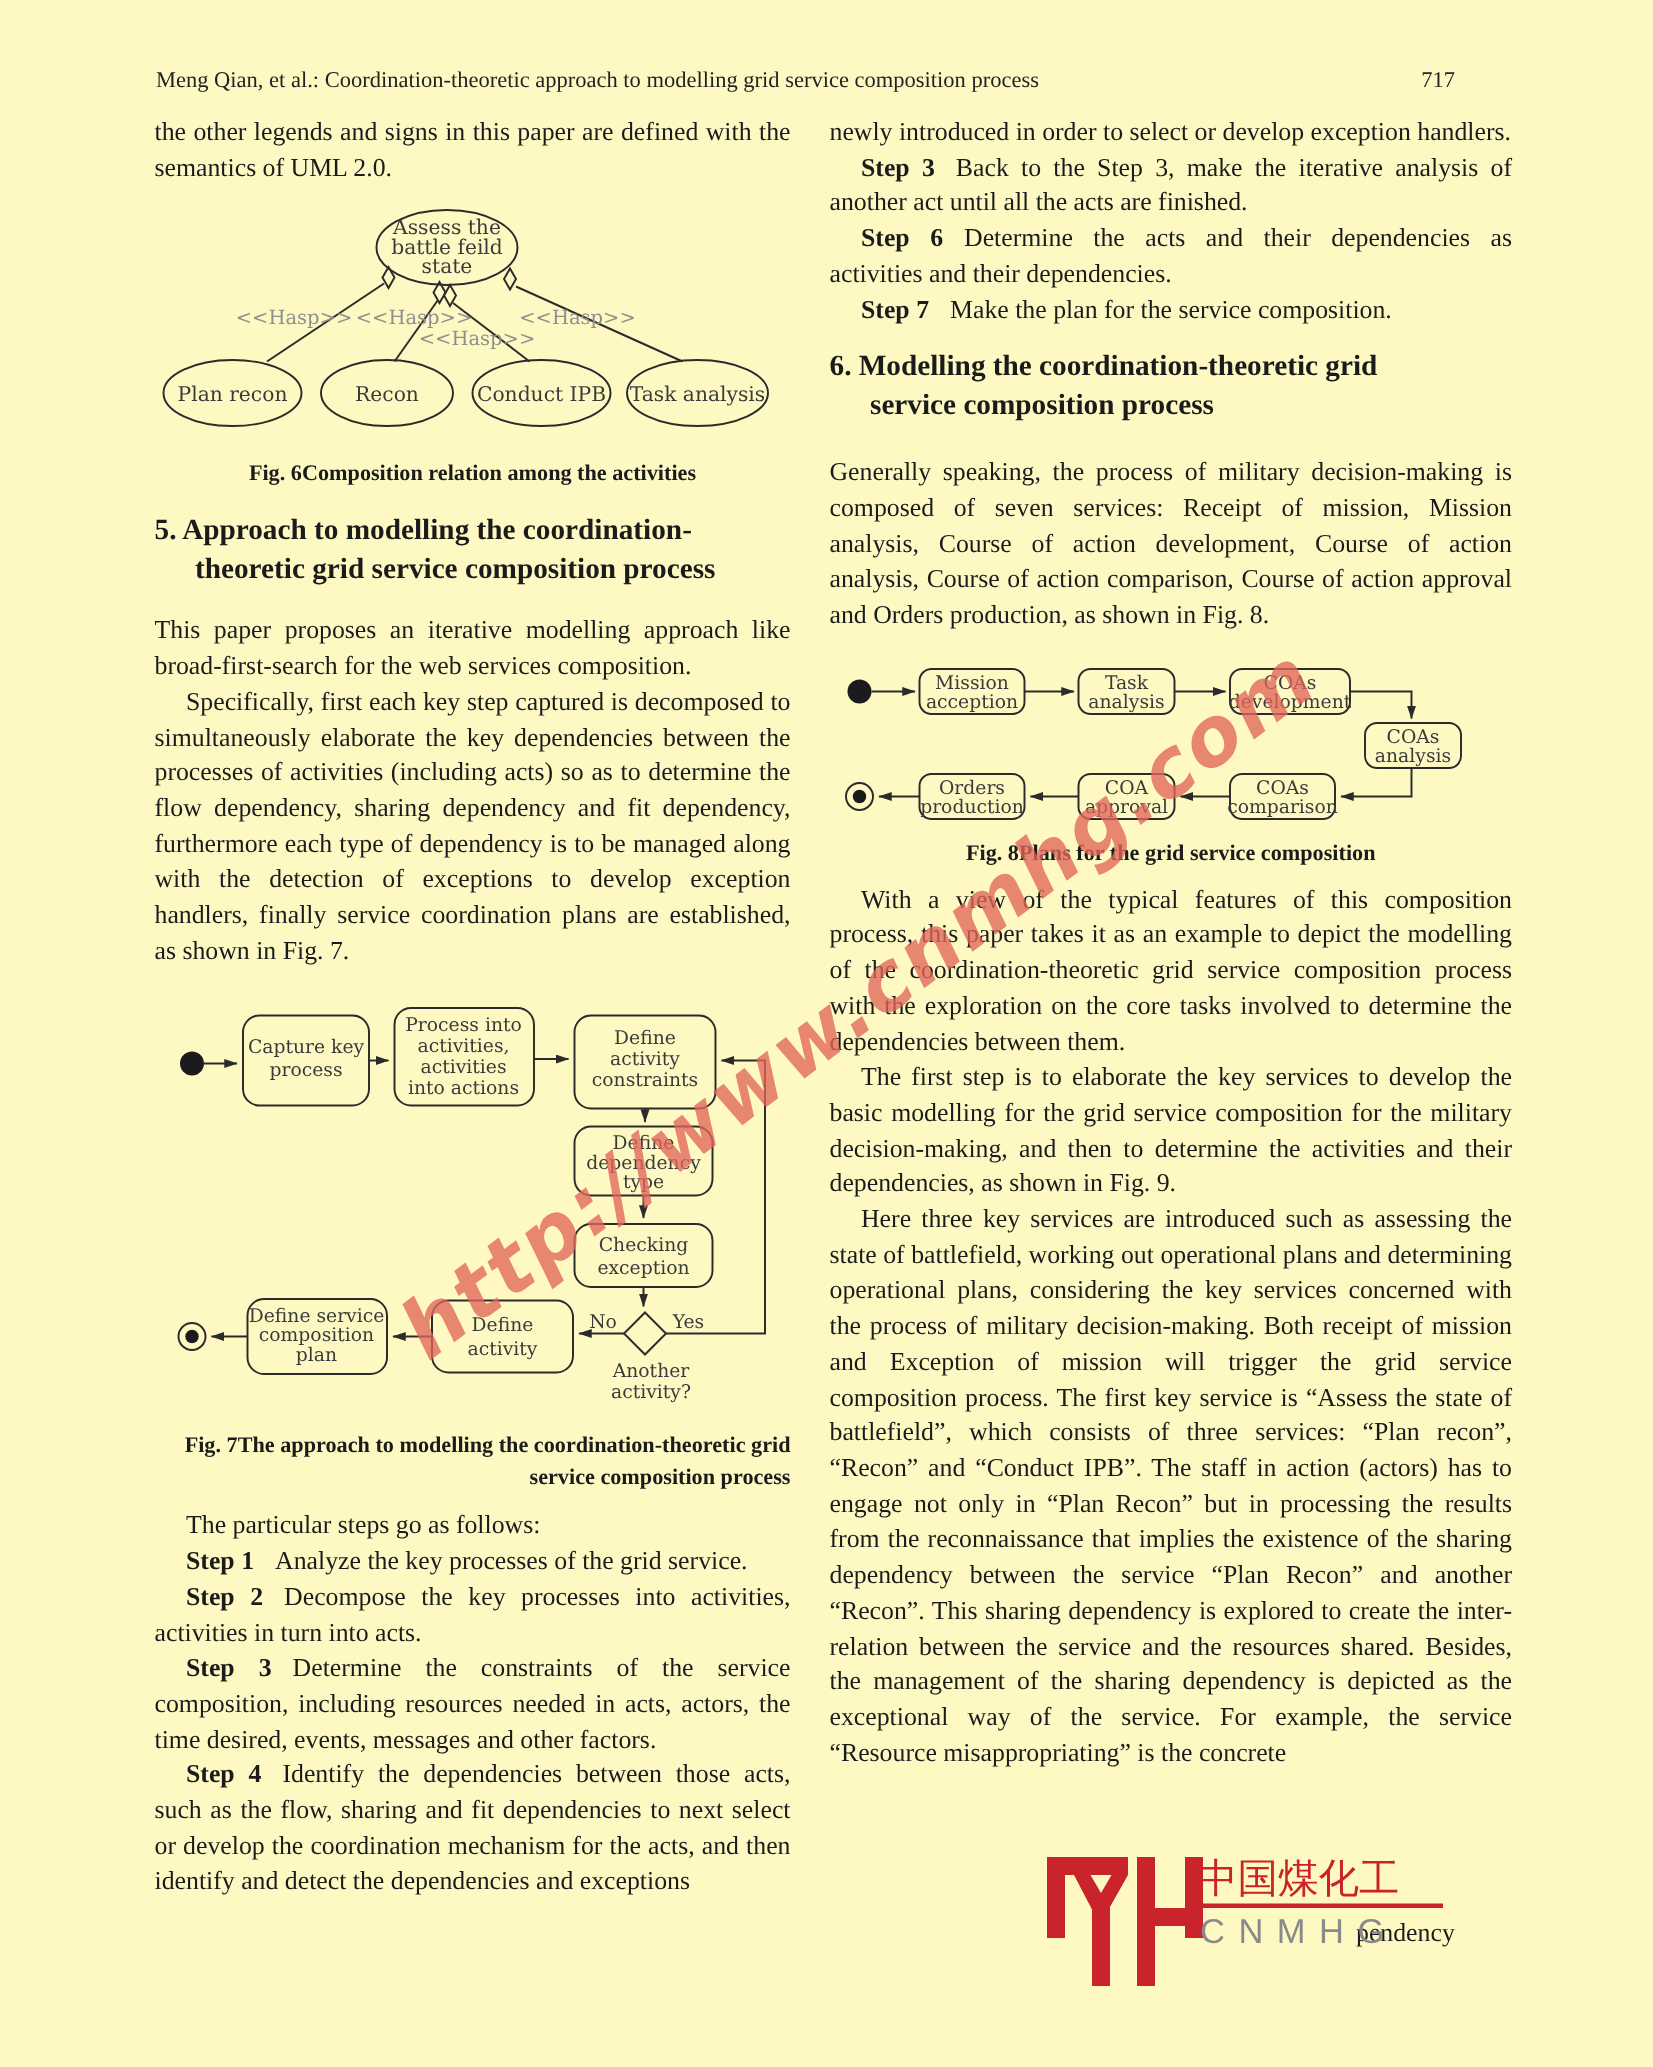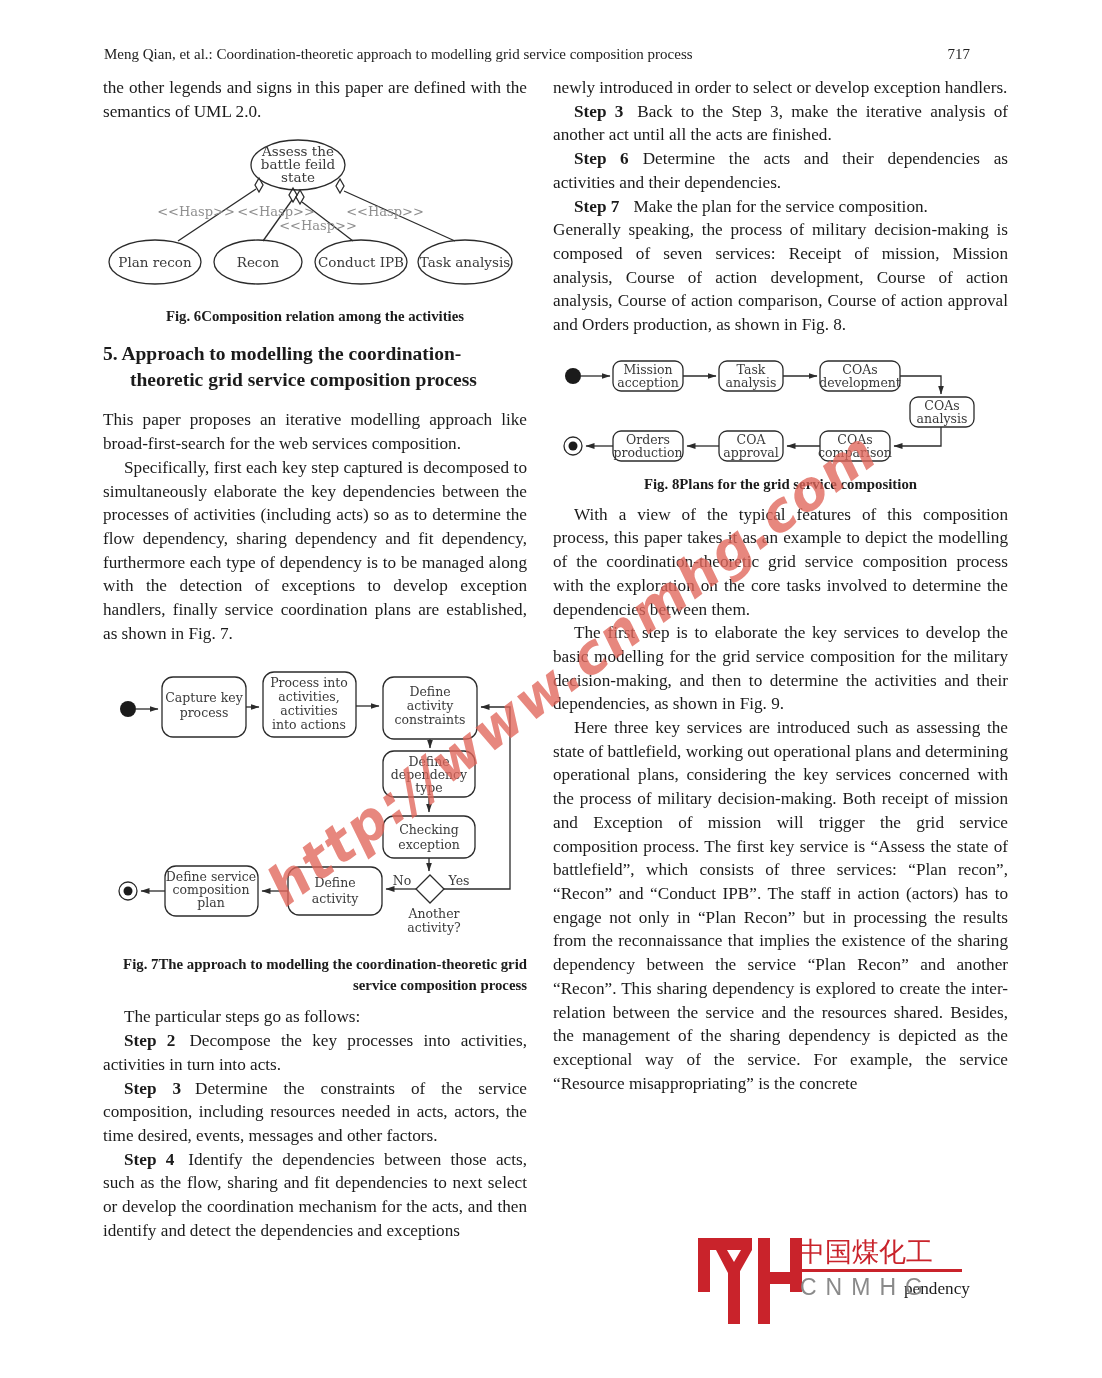--- a/index.html
+++ b/index.html
@@ -1,16 +1,16 @@
 <!DOCTYPE html>
 <html><head>
 <meta charset="utf-8">
 <style>
   html,body{margin:0;padding:0;background:#e8e8e8;}
-  .page{position:relative;width:1102px;height:1378px;background:#ffffff;overflow:hidden;
+  .page{position:relative;width:1102px;height:1378px;background:#fef9c3;overflow:hidden;
         font-family:"Liberation Serif",serif;color:#1b1b1b;}
   .header{position:absolute;left:104px;top:46px;width:866px;display:flex;
           justify-content:space-between;font-size:15px;color:#222;}
   .col{position:absolute;top:76px;}
   .col.left{left:103px;width:424px;}
   .col.right{left:553px;width:455px;}
   .para{margin:0;font-size:17.2px;line-height:23.7px;text-align:justify;}
   .indent{text-indent:21px;}
   .step-label{font-weight:bold;padding-right:14px;}
   .sec-title{font-weight:bold;font-size:19.5px;line-height:26px;margin:8px 0 15px;}
@@ -155,32 +155,37 @@
 
       <circle class="box" cx="25" cy="234" r="9"></circle>
       <circle class="node-fill" cx="25" cy="234" r="4.5"></circle>
     </svg>
 
     <div class="fig-caption-left">
       <span class="lbl">Fig. 7</span><span>The approach to modelling the coordination-theoretic grid service composition process</span>
     </div>
 
     <p class="para indent">The particular steps go as follows:</p>
+    <p class="para indent"><span class="step-label">Step 1</span><span>Analyze the key processes of the grid service.</span></p>
     <p class="para indent"><span class="step-label">Step 2</span><span>Decompose the key processes into activities, activities in turn into acts.</span></p>
     <p class="para indent"><span class="step-label">Step 3</span><span>Determine the constraints of the service composition, including resources needed in acts, actors, the time desired, events, messages and other factors.</span></p>
     <p class="para indent"><span class="step-label">Step 4</span><span>Identify the dependencies between those acts, such as the flow, sharing and fit dependencies to next select or develop the coordination mechanism for the acts, and then identify and detect the dependencies and exceptions</span></p>
   </div>
 
   <div class="col right">
 
     <p class="para">newly introduced in order to select or develop exception handlers.</p>
     <p class="para indent"><span class="step-label">Step 3</span><span>Back to the Step 3, make the iterative analysis of another act until all the acts are finished.</span></p>
     <p class="para indent"><span class="step-label">Step 6</span><span>Determine the acts and their dependencies as activities and their dependencies.</span></p>
     <p class="para indent"><span class="step-label">Step 7</span><span>Make the plan for the service composition.</span></p>
 
+    <div class="sec-title" style="margin-top:14px;margin-bottom:19px">
+      <div>6. Modelling the coordination-theoretic grid</div>
+      <div class="l2">service composition process</div>
+    </div>
 
     <p class="para">Generally speaking, the process of military decision-making is composed of seven services: Receipt of mission, Mission analysis, Course of action development, Course of action analysis, Course of action comparison, Course of action approval and Orders production, as shown in Fig. 8.</p>
 
     <svg class="figsvg" width="442" height="132" viewBox="0 0 442 132" style="margin-top:4px">
       <circle class="node-fill" cx="13" cy="35" r="8"></circle>
       <line class="ln" x1="21" y1="35" x2="50" y2="35" marker-end="url(#arr)"></line>
 
       <rect class="box" x="53" y="20" width="70" height="30" rx="8"></rect>
       <text class="dtext" x="88" y="33">Mission</text>
       <text class="dtext" x="88" y="46">acception</text>

